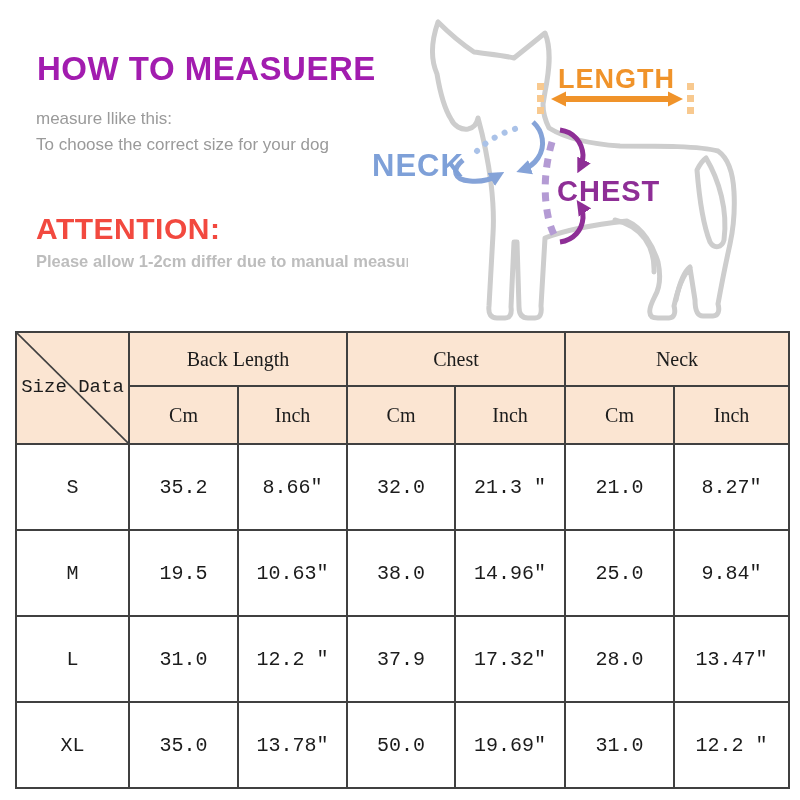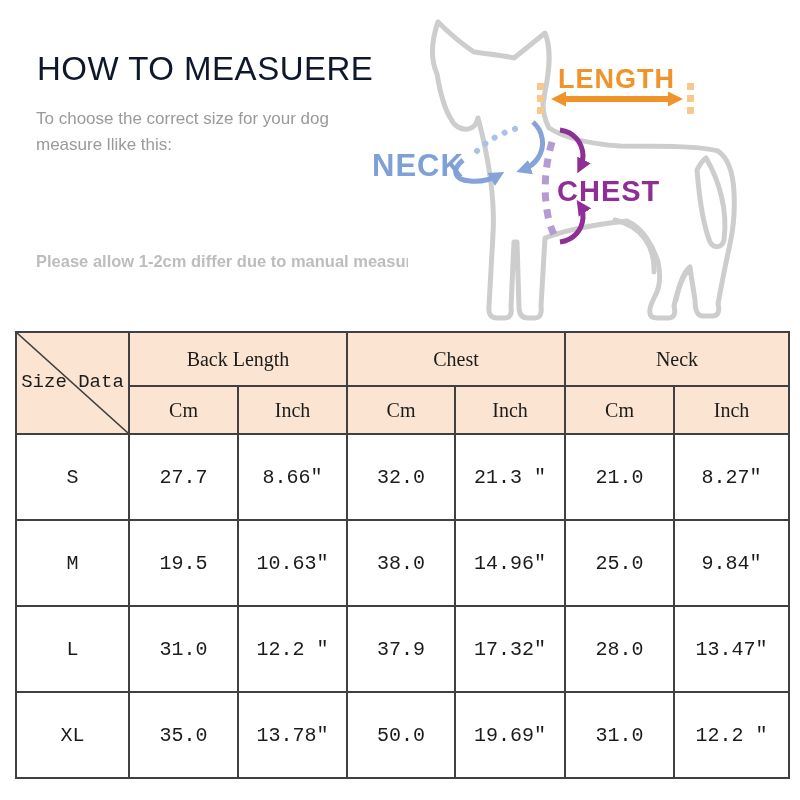--- a/index.html
+++ b/index.html
@@ -1,21 +1,21 @@
 <!DOCTYPE html>
 <html><head>
 <meta charset="utf-8">
 <style>
   html,body{margin:0;padding:0;background:#ffffff;}
   .canvas{position:relative;width:800px;height:800px;background:#ffffff;overflow:hidden;
           font-family:"Liberation Sans",sans-serif;}
 
   
-  .title{position:absolute;left:37px;top:50px;font-size:33px;font-weight:400;
-         color:#0f172a;letter-spacing:.5px;}
+  .title{position:absolute;left:37px;top:50px;font-size:33px;font-weight:700;
+         color:#a21caf;letter-spacing:.5px;}
   .subtitle{position:absolute;left:36px;top:106px;width:345px;font-size:17px;
             color:#9a9a9a;line-height:1.5;}
   .attn-title{position:absolute;left:36px;top:212px;font-size:30px;font-weight:800;
               color:#f2493f;letter-spacing:.5px;}
   .attn-body{position:absolute;left:36px;top:250px;width:372px;font-size:16.5px;
              font-weight:700;color:#bdbdbd;line-height:1.45;white-space:nowrap;
              overflow:hidden;}
 
   
   .diagram{position:absolute;left:355px;top:0px;width:445px;height:330px;}
@@ -23,37 +23,38 @@
 
   
   .size-table-wrap{position:absolute;left:15px;top:331px;width:775px;}
   table.size{border-collapse:collapse;table-layout:fixed;width:773px;
              font-family:"Liberation Mono","DejaVu Sans Mono",monospace;
              color:#1c1c1c;}
   table.size td,table.size th{border:2px solid #404040;text-align:center;
              vertical-align:middle;padding:0;font-weight:400;font-size:20px;}
   table.size th.hdr{background:#fbe5d2;font-family:Liberation Serif, serif;}
   tr.grp-row{height:54px;}
-  tr.unit-row{height:48px;padding-left:44px;}
+  tr.unit-row{height:58px;padding-left:44px;}
   tr.data-row{height:86px;}
   td.corner{position:relative;background:#fbe5d2;}
   td.corner svg{position:absolute;left:0;top:0;width:100%;height:100%;}
   td.corner .corner-label{position:absolute;left:0;right:0;top:50%;
        transform:translateY(-54%);font-size:19px;letter-spacing:0px;}
 </style>
 </head>
 <body>
 
 <div class="canvas">
 
   <div class="title">HOW TO MEASUERE</div>
   <div class="subtitle">
+    <div>measure llike this:</div>
     <div>To choose the correct size for your dog</div>
-    <div>measure llike this:</div>
   </div>
+  <div class="attn-title">ATTENTION:</div>
   <div class="attn-body">
     <div>Please allow 1-2cm differ due to manual measureme</div>
   </div>
 
   <svg class="diagram" viewBox="355 0 445 330">
     <defs>
       <marker id="ah-o" viewBox="0 0 10 10" refX="6" refY="5" markerWidth="2.6" markerHeight="3" orient="auto-start-reverse">
         <path d="M0,0 L10,5 L0,10 z" fill="#f0932a"></path>
       </marker>
       <marker id="ah-b" viewBox="0 0 10 10" refX="6" refY="5" markerWidth="3" markerHeight="3.2" orient="auto">
@@ -173,21 +174,21 @@
       <tr class="unit-row">
         <th class="hdr">Cm</th>
         <th class="hdr">Inch</th>
         <th class="hdr">Cm</th>
         <th class="hdr">Inch</th>
         <th class="hdr">Cm</th>
         <th class="hdr">Inch</th>
       </tr>
       <tr class="data-row">
         <td>S</td>
-        <td>27.7</td>
+        <td>35.2</td>
         <td>8.66″</td>
         <td>32.0</td>
         <td>21.3 ″</td>
         <td>21.0</td>
         <td>8.27″</td>
       </tr>
       <tr class="data-row">
         <td>M</td>
         <td>19.5</td>
         <td>10.63″</td>

